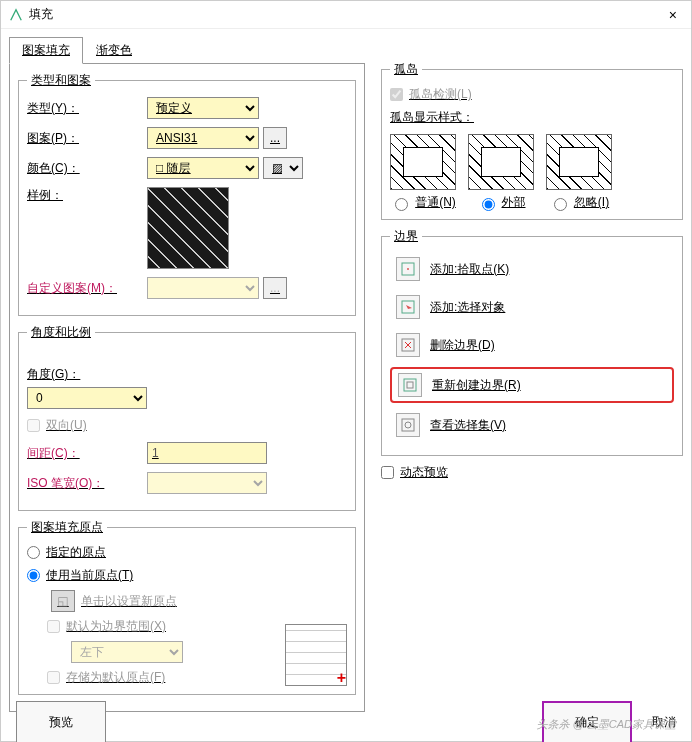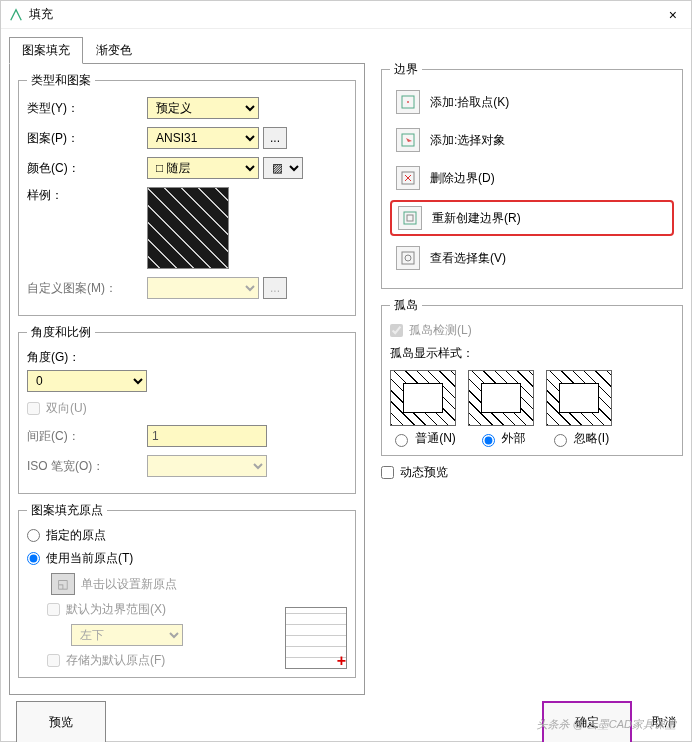--- a/index.html
+++ b/index.html
@@ -1,43 +1,43 @@
 <!DOCTYPE html>
 <html><head>
 <meta charset="utf-8">
 <style>
 * { box-sizing: border-box; font-family: "Microsoft YaHei", sans-serif; font-size: 12px; }
 body { margin: 0; background: #fff; width: 692px; height: 742px; border: 1px solid #ccc; overflow: hidden; }
 .titlebar { height: 28px; display: flex; align-items: center; padding: 0 8px; border-bottom: 1px solid #eee; }
 .titlebar .icon { width: 14px; height: 14px; margin-right: 6px; }
 .titlebar .title { flex: 1; }
 .titlebar .close { font-size: 14px; padding: 0 6px; }
-.content { display: flex; padding: 8px; height: calc(100% - 28px - 40px); }
+.content { display: flex; padding: 8px; height: calc(100% - 28px - 40px); text-decoration: underline; }
 .left-col { width: 356px; }
 .right-col { flex: 1; padding-left: 16px; padding-top: 24px; }
 .tabs { display: flex; margin-bottom: -1px; }
 .tab { padding: 4px 12px; border: 1px solid transparent; }
 .tab.active { border: 1px solid #999; border-bottom: 1px solid #fff; background: #fff; }
 .panel { border: 1px solid #999; padding: 8px; }
 fieldset { border: 1px solid #aaa; margin: 0 0 8px 0; padding: 8px; }
 legend { padding: 0 4px; }
 .row { display: flex; align-items: center; margin-bottom: 8px; min-height: 22px; }
 .row .lbl { width: 120px; }
 select, input[type=text] { height: 22px; border: 1px solid #888; background: #fef9c3; padding: 0 4px; }
 .w110 { width: 112px; }
 .w120 { width: 120px; }
 .btn-sm { width: 24px; height: 22px; border: 1px solid #888; background: #f0f0f0; display: inline-flex; align-items: center; justify-content: center; margin-left: 4px; }
 .swatch-sample { width: 82px; height: 82px; border: 1px solid #888; background: #1a1a1a; position: relative; overflow: hidden; }
 .swatch-sample::before { content: ""; position: absolute; inset: -20px; background: repeating-linear-gradient(45deg, #ccc 0 1px, transparent 1px 12px); }
 .cols2 { display: flex; gap: 16px; }
-.cols2 > div { flex: 1; }
+.cols2 > div { flex: 1; margin-top: 17px; }
 .chk { display: flex; align-items: center; gap: 6px; }
 .chk input { margin: 0; }
 .chk.disabled { color: #999; }
-.disabled-text { color: #737373; }
+.disabled-text { color: #be185d; }
 .rad { display: flex; align-items: center; gap: 6px; margin-bottom: 6px; }
 .rad input { margin: 0; }
 .bound-btn { display: flex; align-items: center; gap: 10px; padding: 4px 6px; margin-bottom: 6px; }
 .bound-btn.highlighted { border: 2px solid #e03030; border-radius: 4px; padding: 4px 6px; }
 .bound-icon { width: 24px; height: 24px; border: 1px solid #aaa; background: #f5f5f5; display: flex; align-items: center; justify-content: center; }
 .island-opts { display: flex; gap: 12px; margin-top: 8px; }
 .island-opt { text-align: center; }
 .island-img { width: 66px; height: 56px; border: 1px solid #666; background: #fff; position: relative; overflow: hidden; }
 .island-img::before { content:""; position:absolute; inset:0; background: repeating-linear-gradient(45deg,#000 0 1px, transparent 1px 8px); }
 .island-img::after { content:""; position:absolute; inset:12px; background:#fff; border:1px solid #000; }
@@ -148,69 +148,20 @@
           </div>
           <div class="origin-swatch"></div>
         </div>
       </fieldset>
 
     </div>
   </div>
 
   <div class="right-col">
     <fieldset>
-      <legend>边界</legend>
-      <div class="bound-btn">
-        <span class="bound-icon">
-            <svg width="16" height="16">
-              <rect x="2" y="2" width="12" height="12" fill="none" stroke="#5a8"></rect>
-              <circle cx="8" cy="8" r="1" fill="#d55"></circle>
-            </svg>
-          </span>
-        <span>添加:拾取点(K)</span>
-      </div>
-      <div class="bound-btn">
-        <span class="bound-icon">
-            <svg width="16" height="16">
-              <rect x="2" y="2" width="12" height="12" fill="none" stroke="#5a8"></rect>
-              <path d="M6 6 L12 9 L8 10 Z" fill="#d55"></path>
-            </svg>
-          </span>
-        <span>添加:选择对象</span>
-      </div>
-      <div class="bound-btn">
-        <span class="bound-icon">
-            <svg width="16" height="16">
-              <rect x="2" y="2" width="12" height="12" fill="none" stroke="#888"></rect>
-              <path d="M5 5 L11 11 M11 5 L5 11" stroke="#d33"></path>
-            </svg>
-          </span>
-        <span>删除边界(D)</span>
-      </div>
-      <div class="bound-btn highlighted">
-        <span class="bound-icon">
-            <svg width="16" height="16">
-              <rect x="2" y="2" width="12" height="12" fill="none" stroke="#5a8"></rect>
-              <rect x="5" y="5" width="6" height="6" fill="none" stroke="#888"></rect>
-            </svg>
-          </span>
-        <span>重新创建边界(R)</span>
-      </div>
-      <div class="bound-btn">
-        <span class="bound-icon">
-            <svg width="16" height="16">
-              <rect x="2" y="2" width="12" height="12" fill="none" stroke="#888"></rect>
-              <circle cx="8" cy="8" r="3" fill="none" stroke="#888"></circle>
-            </svg>
-          </span>
-        <span>查看选择集(V)</span>
-      </div>
-    </fieldset>
-
-    <fieldset>
       <legend>孤岛</legend>
       <div class="chk disabled">
           <input type="checkbox" checked="" disabled="" style="">
           <span>孤岛检测(L)</span>
         </div>
       <div style="margin-top:6px">孤岛显示样式：</div>
       <div class="island-opts">
         <div class="island-opt">
           <div class="island-img"></div>
           <div class="island-rad">
@@ -228,20 +179,69 @@
         <div class="island-opt">
           <div class="island-img"></div>
           <div class="island-rad">
               <input type="radio" name="isl" style="">
               <span>忽略(I)</span>
             </div>
         </div>
       </div>
     </fieldset>
 
+    <fieldset>
+      <legend>边界</legend>
+      <div class="bound-btn">
+        <span class="bound-icon">
+            <svg width="16" height="16">
+              <rect x="2" y="2" width="12" height="12" fill="none" stroke="#5a8"></rect>
+              <circle cx="8" cy="8" r="1" fill="#d55"></circle>
+            </svg>
+          </span>
+        <span>添加:拾取点(K)</span>
+      </div>
+      <div class="bound-btn">
+        <span class="bound-icon">
+            <svg width="16" height="16">
+              <rect x="2" y="2" width="12" height="12" fill="none" stroke="#5a8"></rect>
+              <path d="M6 6 L12 9 L8 10 Z" fill="#d55"></path>
+            </svg>
+          </span>
+        <span>添加:选择对象</span>
+      </div>
+      <div class="bound-btn">
+        <span class="bound-icon">
+            <svg width="16" height="16">
+              <rect x="2" y="2" width="12" height="12" fill="none" stroke="#888"></rect>
+              <path d="M5 5 L11 11 M11 5 L5 11" stroke="#d33"></path>
+            </svg>
+          </span>
+        <span>删除边界(D)</span>
+      </div>
+      <div class="bound-btn highlighted">
+        <span class="bound-icon">
+            <svg width="16" height="16">
+              <rect x="2" y="2" width="12" height="12" fill="none" stroke="#5a8"></rect>
+              <rect x="5" y="5" width="6" height="6" fill="none" stroke="#888"></rect>
+            </svg>
+          </span>
+        <span>重新创建边界(R)</span>
+      </div>
+      <div class="bound-btn">
+        <span class="bound-icon">
+            <svg width="16" height="16">
+              <rect x="2" y="2" width="12" height="12" fill="none" stroke="#888"></rect>
+              <circle cx="8" cy="8" r="3" fill="none" stroke="#888"></circle>
+            </svg>
+          </span>
+        <span>查看选择集(V)</span>
+      </div>
+    </fieldset>
+
     <div class="chk" style="margin-top:8px">
         <input type="checkbox" style="">
         <span>动态预览</span>
       </div>
   </div>
 </div>
 
 <div class="footer">
   <button class="btn">预览</button>
   <span class="spacer"></span>

